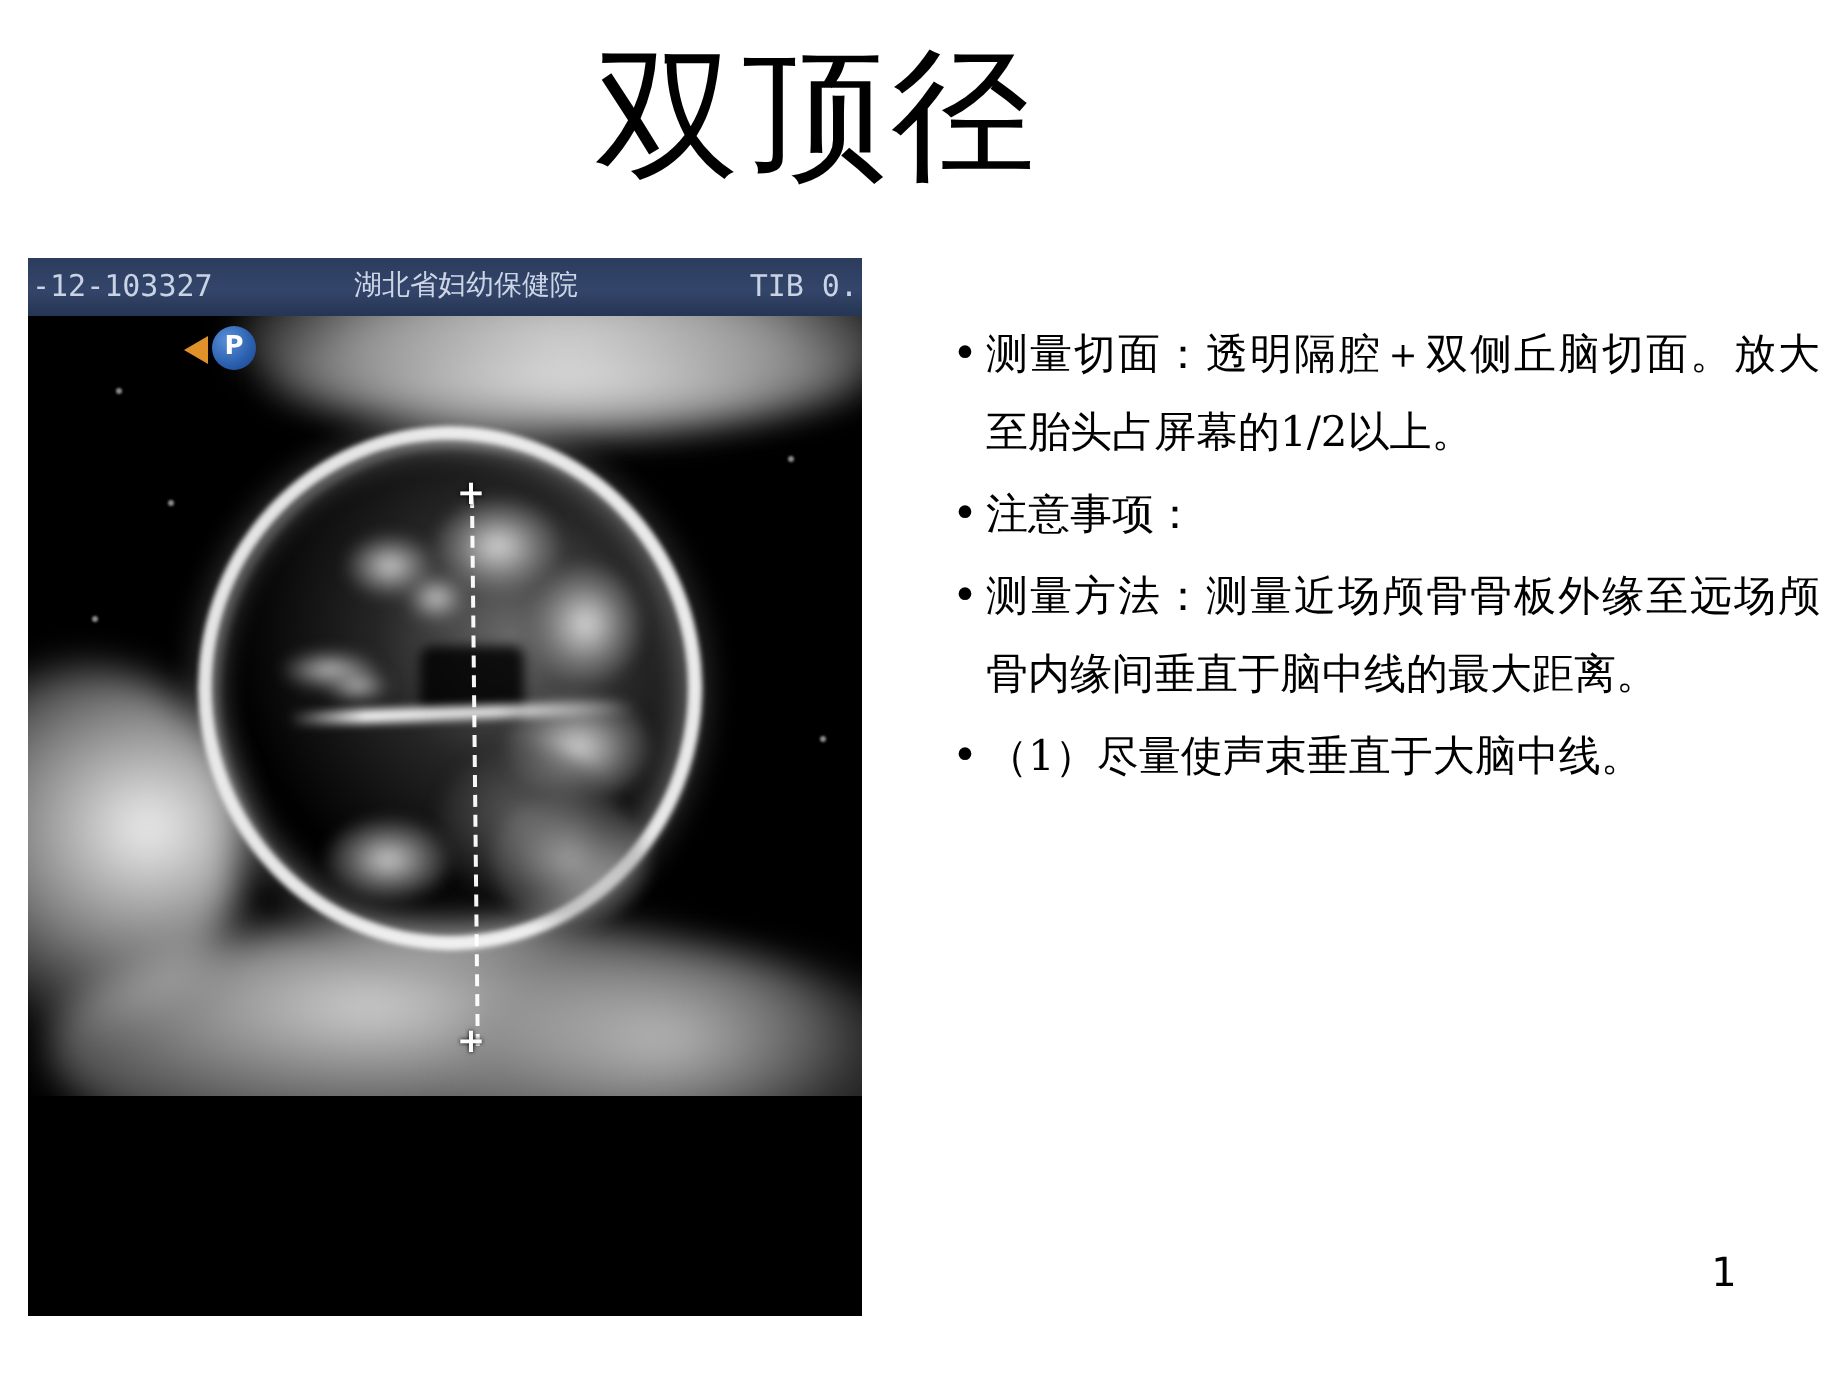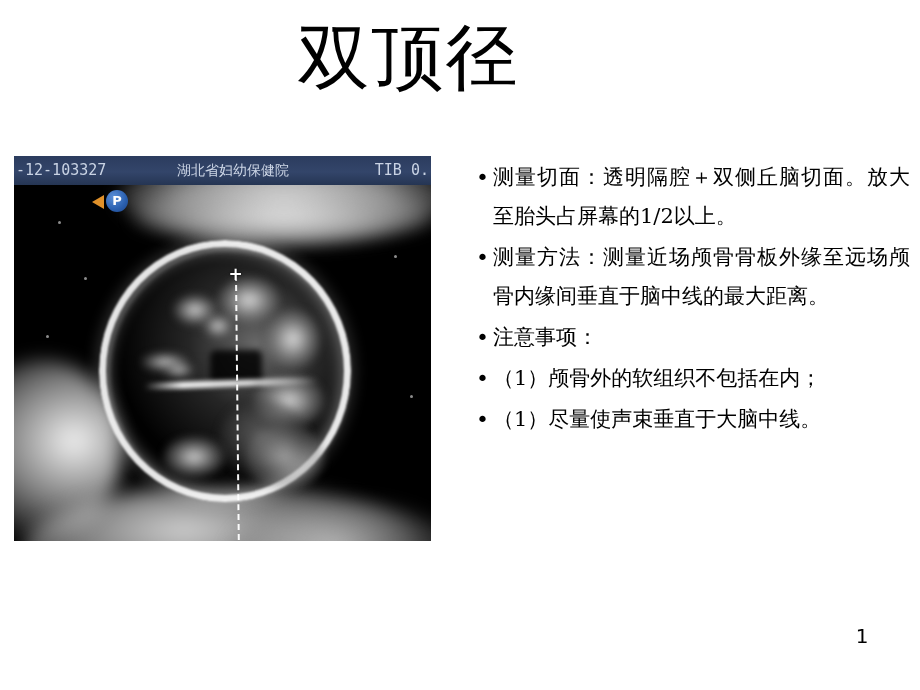--- a/index.html
+++ b/index.html
@@ -38,24 +38,23 @@
     letter-spacing: 2px;
     white-space: nowrap;
   }
 
   
   #us-figure {
     position: absolute;
     left: 14px;
     top: 129px;
     width: 417px;
-    height: 385px;
+    height: 529px;
     background: #000000;
     overflow: hidden;
-    margin-top: 27px;
   }
 
   
   #us-header {
     position: absolute;
     left: 0; top: 0;
     width: 417px;
     height: 29px;
     background: linear-gradient(180deg,#2b3c5e 0%, #33456a 55%, #253553 100%);
     color: #c9d3e4;
@@ -345,32 +344,28 @@
 
   <div id="body-text">
 
     <div class="bullet-row">
       <span class="bullet-dot"></span>
       <span class="bullet-text">测量切面：透明隔腔＋双侧丘脑切面。放大至胎头占屏幕的1/2以上。</span>
     </div>
 
     <div class="bullet-row">
       <span class="bullet-dot"></span>
-      <span class="bullet-text">测量方法：测量近场颅骨骨板外缘至远场颅骨内缘间垂直于脑中线的最大距离。</span>
+      <span class="bullet-text">注意事项：</span>
     </div>
 
     <div class="bullet-row">
       <span class="bullet-dot"></span>
-      <span class="bullet-text">注意事项：</span>
-    </div>
-
-    <div class="bullet-row">
-      <span class="bullet-dot"></span>
-      <span class="bullet-text">（1）颅骨外的软组织不包括在内；</span>
-    </div>
+      <span class="bullet-text">测量方法：测量近场颅骨骨板外缘至远场颅骨内缘间垂直于脑中线的最大距离。</span>
+    </div>
+
 
     <div class="bullet-row">
       <span class="bullet-dot"></span>
       <span class="bullet-text">（1）尽量使声束垂直于大脑中线。</span>
     </div>
   </div>
 
   <div id="page-number">1</div>
 
 </div>

